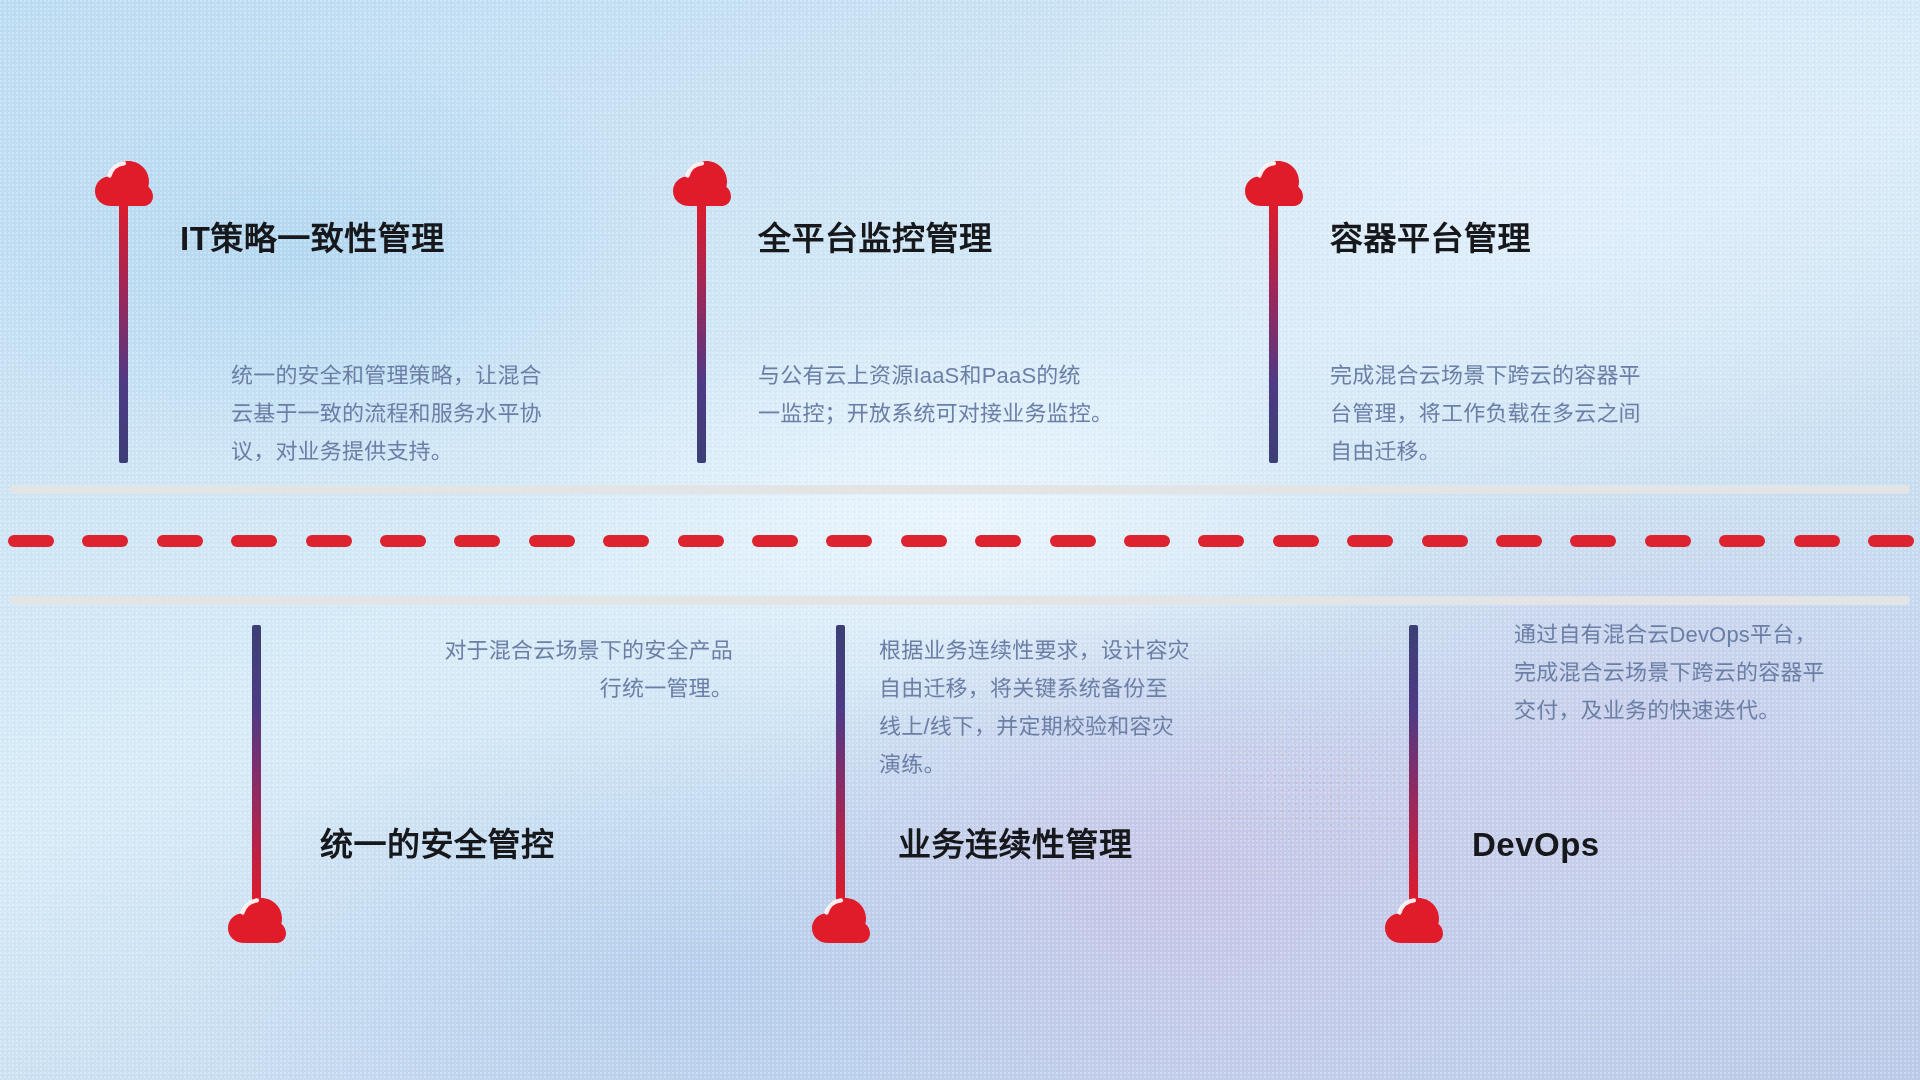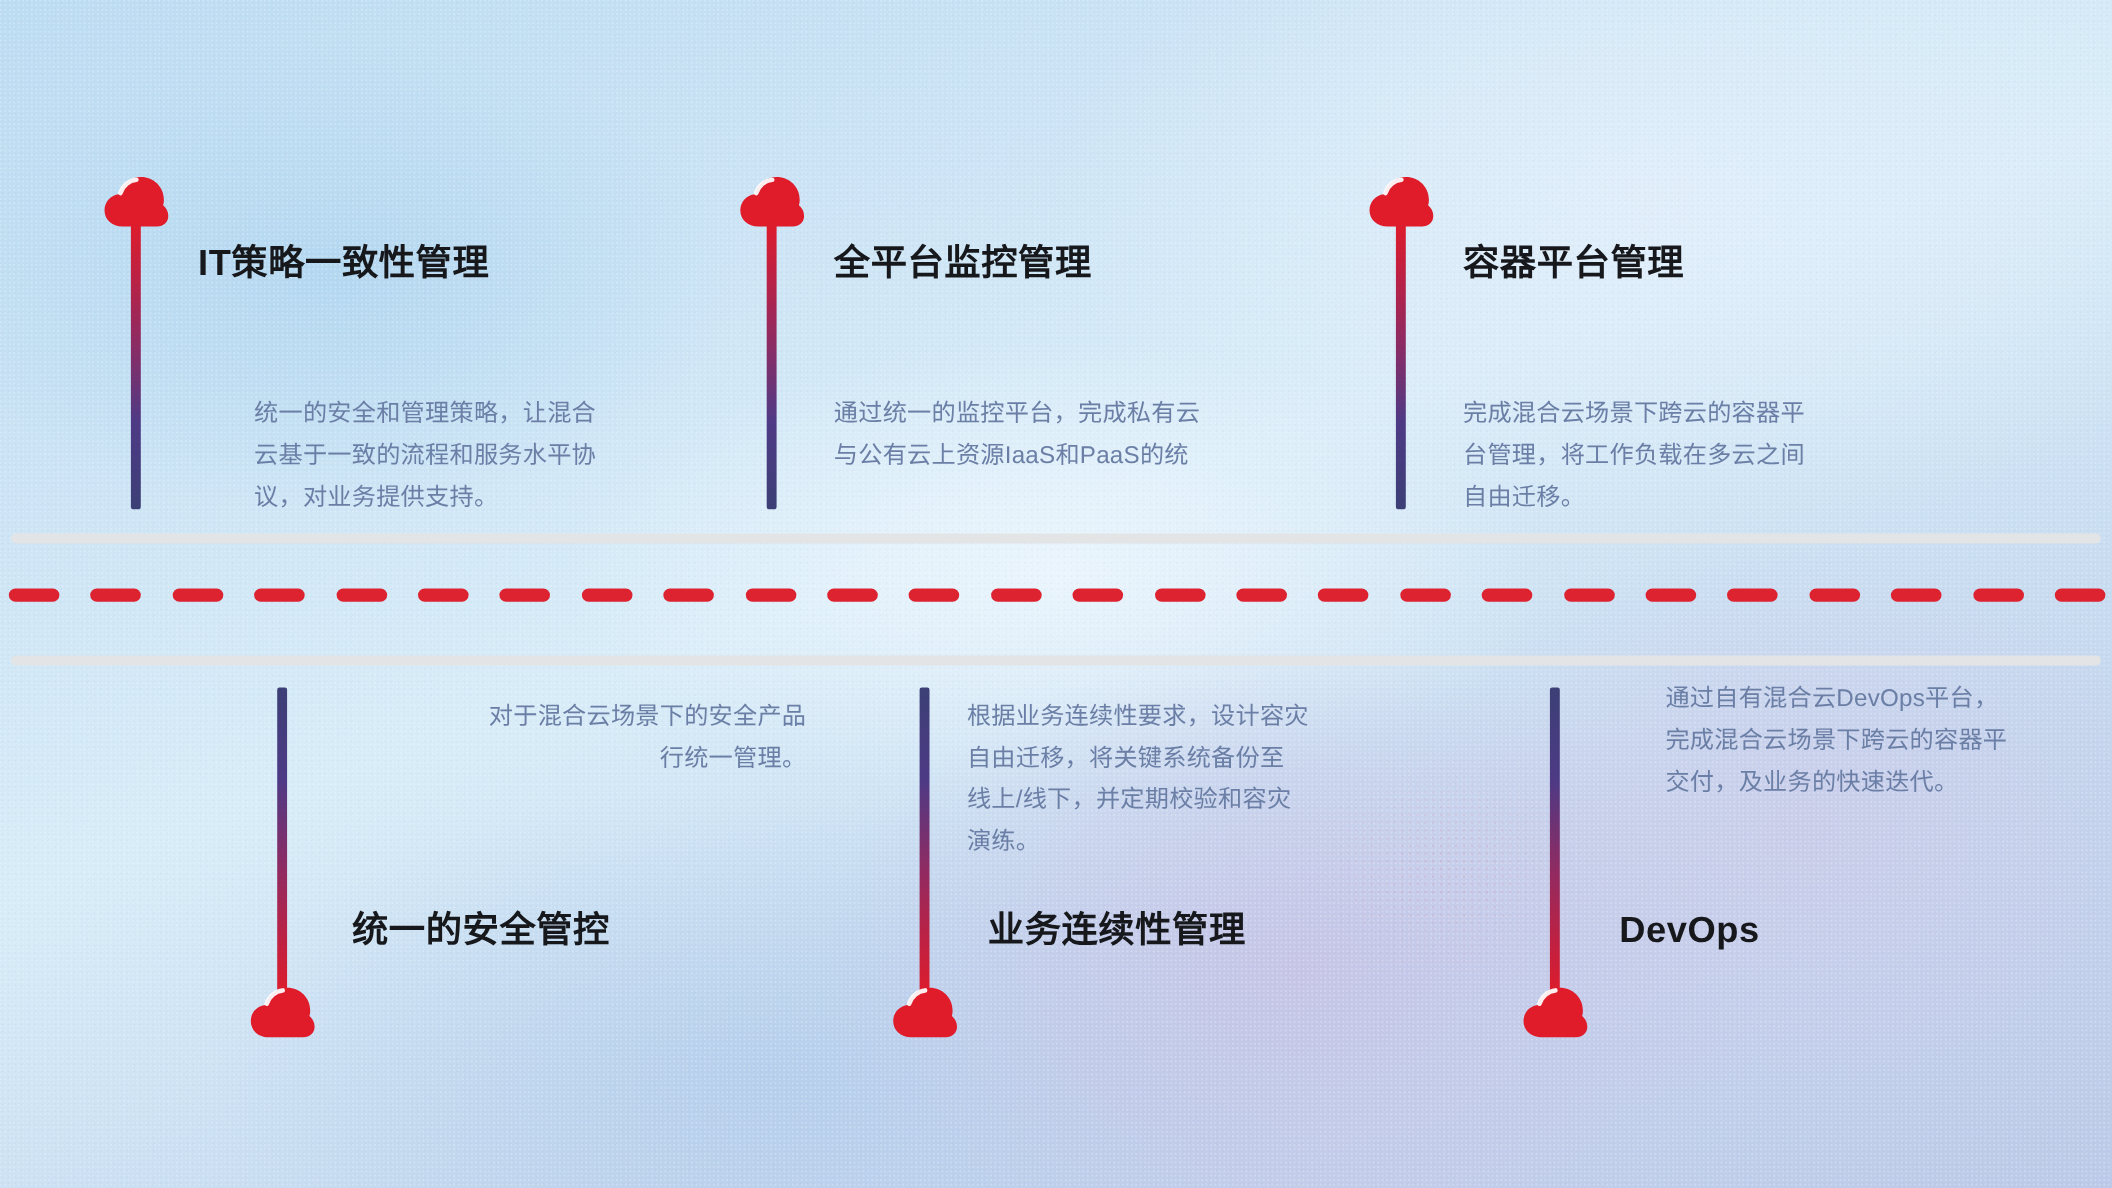--- a/index.html
+++ b/index.html
@@ -155,22 +155,22 @@
   <div class="col">
     <div class="marker" style="left:672px; top:160px;">
       <svg viewBox="0 0 60 48" xmlns="http://www.w3.org/2000/svg">
         <path d="M17.5 46 C7.6 46 1 39.6 1 31.2 C1 23.6 6.6 17.4 14.1 16.6 C16.6 7.2 24.6 1 34.2 1 C45.8 1 55 10.1 55 21.6 C55 23.4 54.8 25.1 54.3 26.7 C57.2 29 59 32.6 59 36.4 C59 42 54.7 46 48.6 46 Z" fill="#e01c2a"></path>
         <path d="M15.5 15.5 C17.8 8.5 23.6 4.0 30.0 3.4" stroke="#ffffff" stroke-width="4.2" stroke-linecap="round" fill="none" opacity="0.92"></path>
       </svg>
     </div>
     <div class="stem down" style="left:697px; top:200px; height:263px;"></div>
     <div class="heading" style="left:758px; top:222px;text-align:center;">全平台监控管理</div>
     <div class="body-text" style="left:758px; top:357px; width:440px;">
-      <span class="ln">通过统一的监控平台，完成私有云</span>
       <span class="ln">与公有云上资源IaaS和PaaS的统</span>
+      <span class="ln">一监控；开放系统可对接业务监控。</span>
     </div>
   </div>
 
   <div class="col">
     <div class="marker" style="left:1244px; top:160px;">
       <svg viewBox="0 0 60 48" xmlns="http://www.w3.org/2000/svg">
         <path d="M17.5 46 C7.6 46 1 39.6 1 31.2 C1 23.6 6.6 17.4 14.1 16.6 C16.6 7.2 24.6 1 34.2 1 C45.8 1 55 10.1 55 21.6 C55 23.4 54.8 25.1 54.3 26.7 C57.2 29 59 32.6 59 36.4 C59 42 54.7 46 48.6 46 Z" fill="#e01c2a"></path>
         <path d="M15.5 15.5 C17.8 8.5 23.6 4.0 30.0 3.4" stroke="#ffffff" stroke-width="4.2" stroke-linecap="round" fill="none" opacity="0.92"></path>
       </svg>
     </div>

